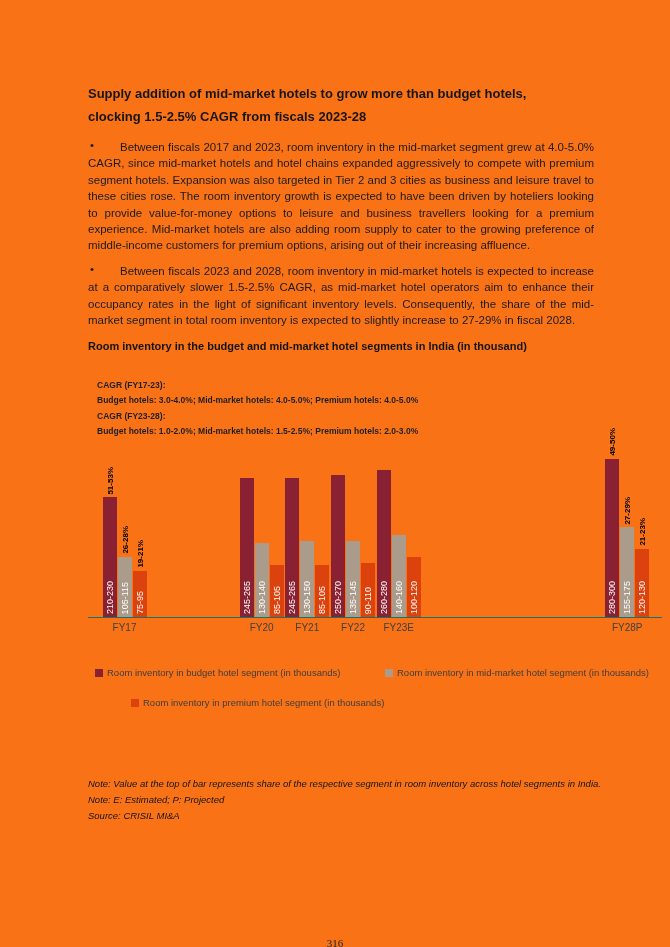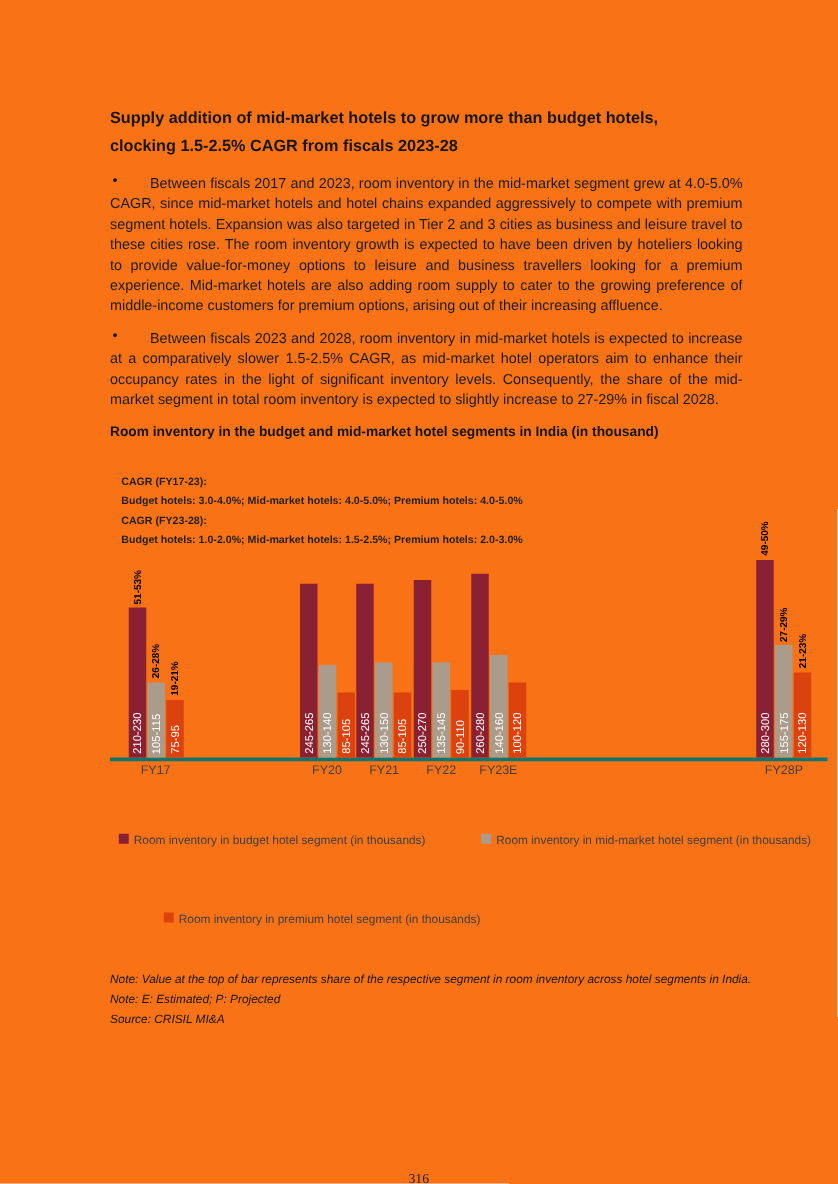--- a/index.html
+++ b/index.html
@@ -11,43 +11,43 @@
     position:absolute; left:88px; top:82px; width:512px; margin:0;
     font-size:13px; font-weight:bold; line-height:23px; color:#161616;
   }
   .paras { position:absolute; left:88px; top:139px; width:506px; }
   .bullet-para { position:relative; margin:0 0 9px 0; }
   .bullet-para .bullet { position:absolute; left:2px; top:0; font-size:11.5px; }
   .bullet-para p { margin:0; text-indent:32px; text-align:justify; font-size:11.5px; line-height:16.4px; color:#1b1b1b; }
   .chart-heading { position:absolute; left:88px; top:340px; width:540px; margin:0; font-size:11px; font-weight:bold; color:#141414; }
   .cagr { position:absolute; left:97px; top:378px; width:500px; }
   .cagr div { font-size:8.5px; font-weight:bold; line-height:15.4px; color:#1f1f1f; }
-  .plot { position:absolute; left:88px; top:409px; width:574px; height:197px; border-bottom:3px solid #0f766e; }
+  .plot { position:absolute; left:88px; top:420px; width:574px; height:197px; border-bottom:1px solid #0f766e; }
   .bar { position:absolute; bottom:0; }
   .bar-label {
     position:absolute; bottom:3px; left:50%;
     transform:translateX(-50%) rotate(180deg);
     writing-mode:vertical-rl; white-space:nowrap;
     color:#ffffff; font-size:9px;
   }
   .share-label {
     position:absolute;
     transform:translateX(-50%) rotate(180deg);
     writing-mode:vertical-rl; white-space:nowrap;
     font-size:8px; font-weight:bold; color:#000000;
   }
   .cat-label {
     position:absolute; top:calc(100% + 5px);
     transform:translateX(-50%);
     font-size:10px; color:#404040; white-space:nowrap;
   }
   .legend-row { position:absolute; left:95px; display:flex; align-items:flex-start; }
   .legend-row-1 { top:667px; }
-  .legend-row-2 { top:730px;padding-left:36px; }
-  .legend-item { display:flex; font-size:9.5px; color:#3d3d3d; white-space:nowrap; }
+  .legend-row-2 { top:697px;padding-left:36px; }
+  .legend-item { display:flex; align-items:center; font-size:9.5px; color:#3d3d3d; white-space:nowrap; }
   .legend-row-1 .legend-item:first-child { width:290px; }
   .legend-swatch { width:8px; height:8px; margin-right:4px; flex:0 0 auto; }
   .notes { position:absolute; left:88px; top:728px; width:514px;margin-top:48px; }
   .notes div { font-size:9.5px; font-style:italic; line-height:16px; color:#141414; }
   .page-number {
     position:absolute; left:0; top:889px; width:670px; text-align:center;
     font-family:"Liberation Serif", serif; font-size:11px; color:#222222;margin-top:48px;
   }
 </style>
 </head>

